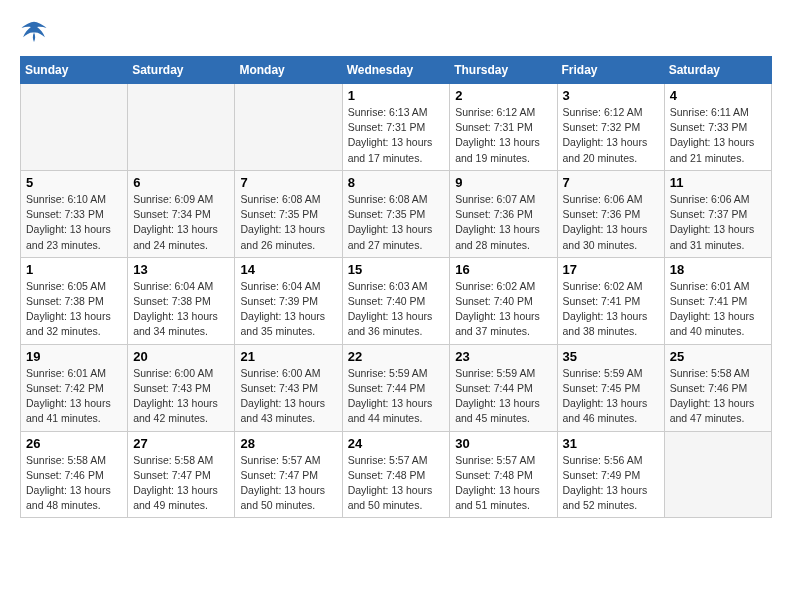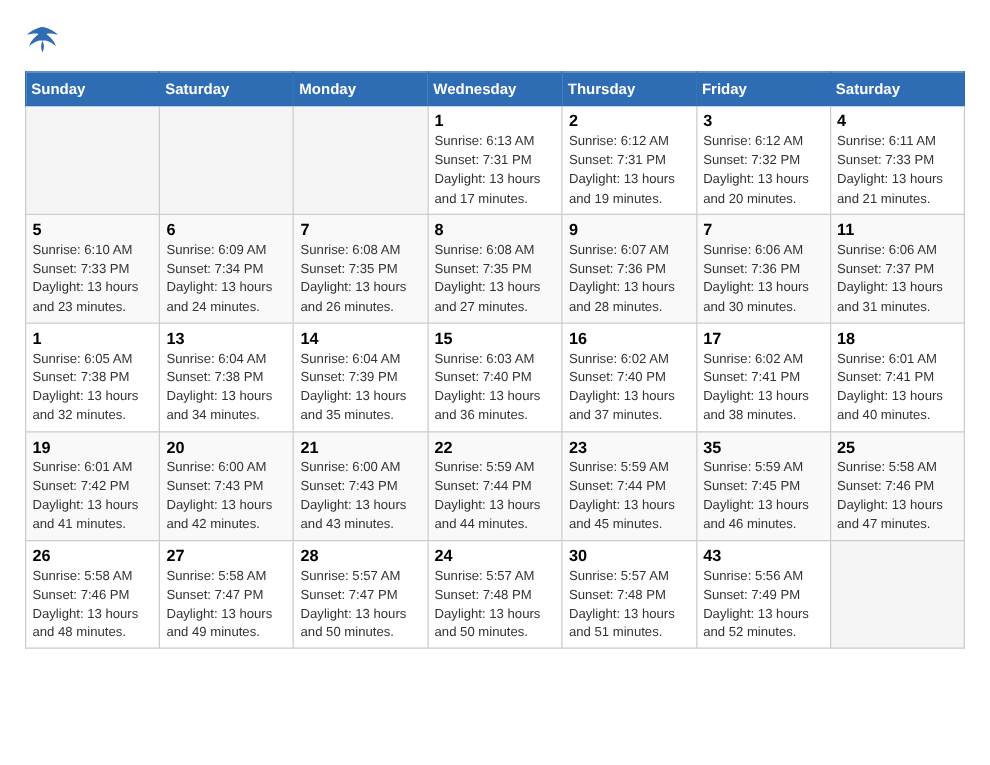--- a/index.html
+++ b/index.html
@@ -247,19 +247,19 @@
         </td>
         <td>
           <span class="day-number">24</span>
           <div class="day-info">Sunrise: 5:57 AM<br>Sunset: 7:48 PM<br>Daylight: 13 hours and 50 minutes.</div>
         </td>
         <td>
           <span class="day-number">30</span>
           <div class="day-info">Sunrise: 5:57 AM<br>Sunset: 7:48 PM<br>Daylight: 13 hours and 51 minutes.</div>
         </td>
         <td>
-          <span class="day-number">43</span>
+          <span class="day-number">31</span>
           <div class="day-info">Sunrise: 5:56 AM<br>Sunset: 7:49 PM<br>Daylight: 13 hours and 52 minutes.</div>
         </td>
         <td class="empty"></td>
       </tr>
     </tbody>
 </table>
 
 </body></html>

